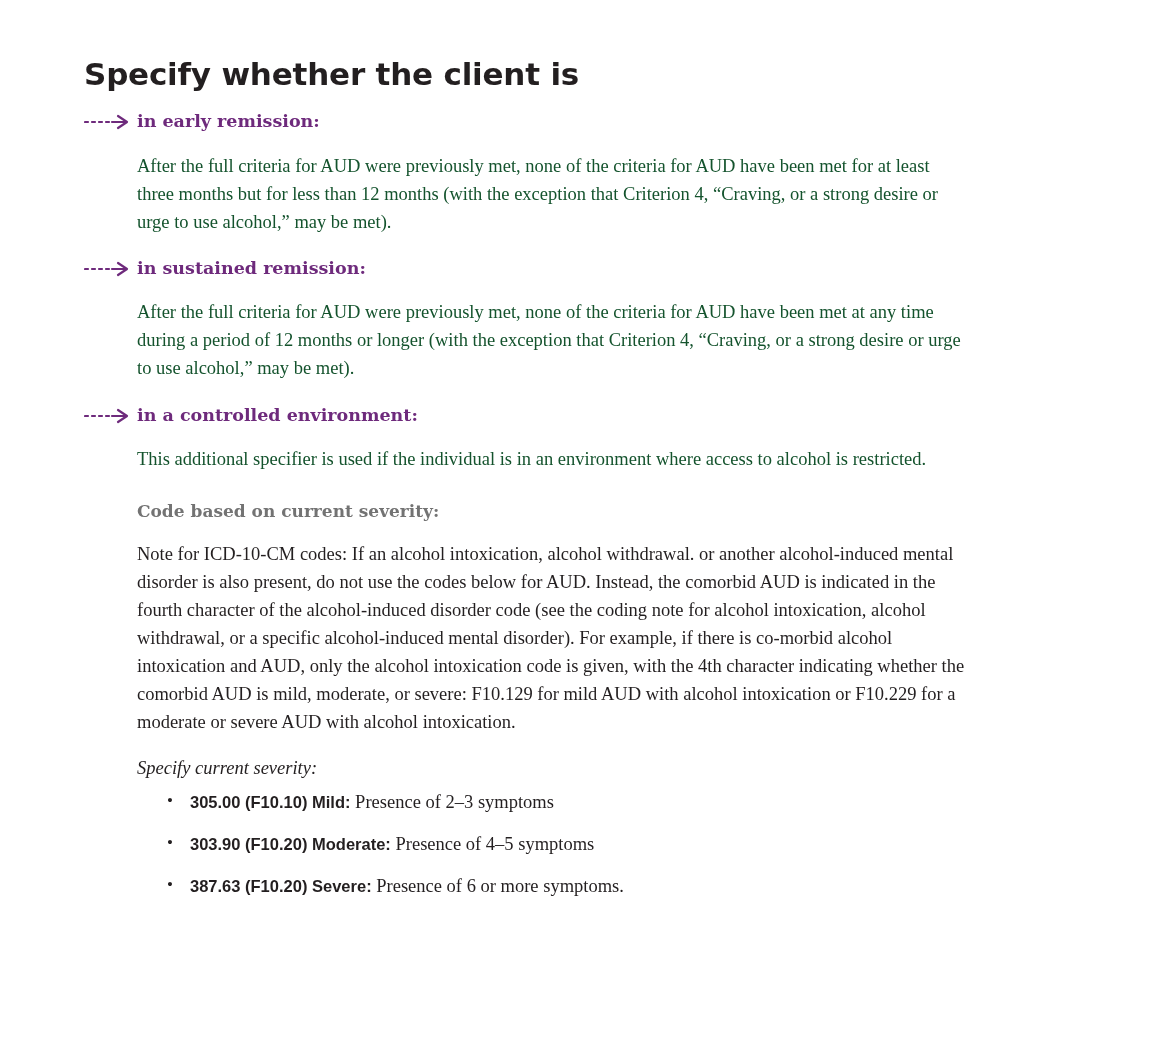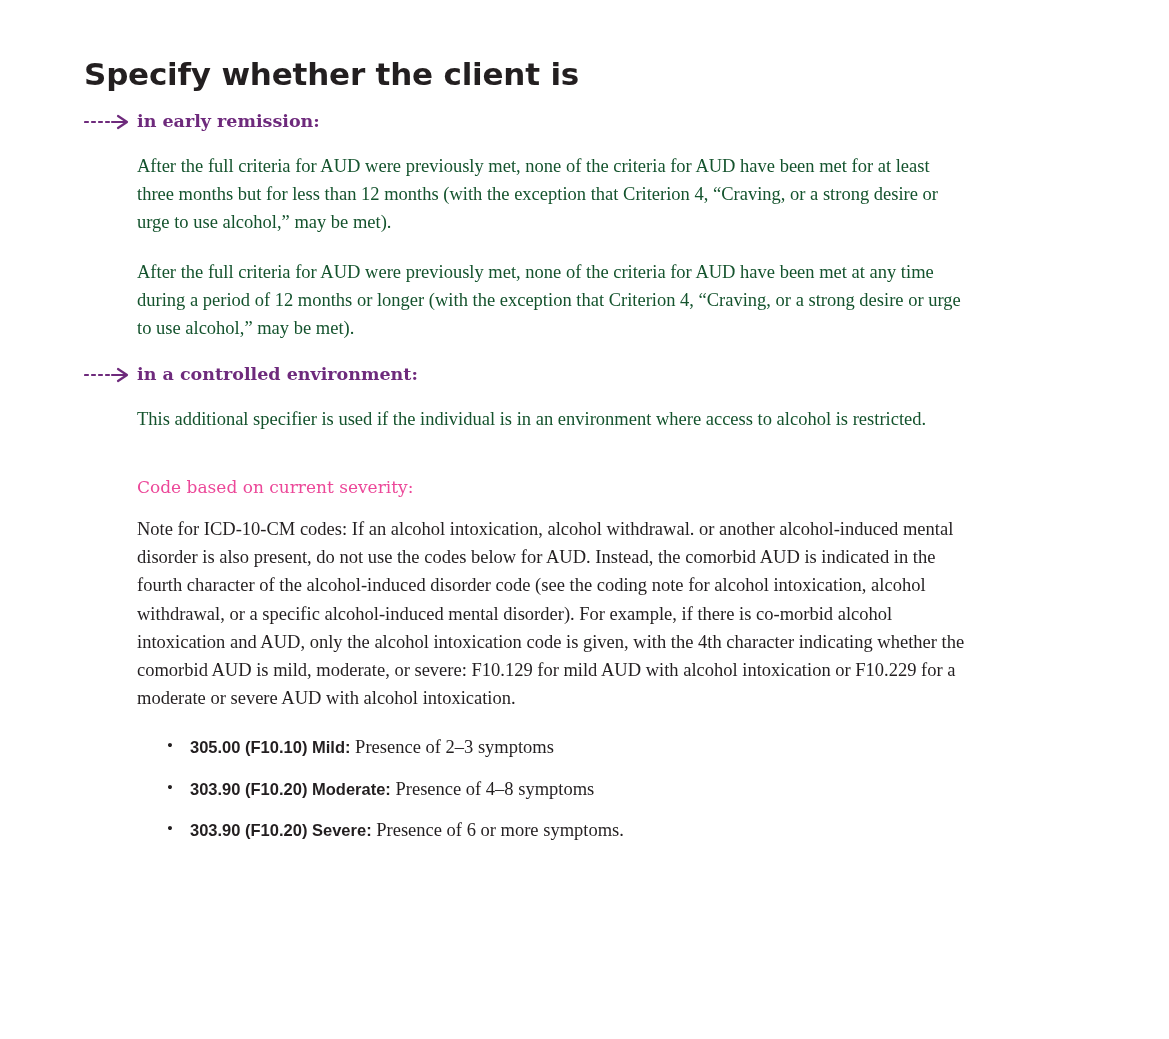--- a/index.html
+++ b/index.html
@@ -54,24 +54,24 @@
   .spec-body {
     padding-left: 53px;
     font-size: 18.5px;
     line-height: 1.52;
     color: #14532d;
     max-width: 965px;
   }
   .severity-title {
     padding-left: 53px;
     font-family: "DejaVu Serif", serif;
-    font-weight: normal;
+    font-weight: bold;
     font-size: 17px;
-    color: #ec4899;
-    margin-top: 44px;
+    color: #737373;
+    margin-top: 28px;
     margin-bottom: 12px;
   }
   .severity-note {
     padding-left: 53px;
     font-size: 18.5px;
     line-height: 1.52;
     color: #231f20;
     max-width: 965px;
     margin-bottom: 22px;
   }
@@ -127,20 +127,30 @@
           <line x1="28" y1="9" x2="42" y2="9" stroke="#6e2a7c" stroke-width="2.2" stroke-linecap="round"></line>
           <polyline points="34,3 43,9 34,15" fill="none" stroke="#6e2a7c" stroke-width="2.2" stroke-linecap="round" stroke-linejoin="round"></polyline>
         </svg>
       </span>
       <span>in early remission:</span>
     </div>
     <p class="spec-body">After the full criteria for AUD were previously met, none of the criteria for AUD have been met for at least three months but for less than 12 months (with the exception that Criterion 4, “Craving, or a strong desire or urge to use alcohol,” may be met).</p>
   </div>
 
   <div class="spec-block">
+    <div class="spec-head">
+      <span class="arrow">
+        <svg width="46" height="18" viewBox="0 0 46 18" xmlns="http://www.w3.org/2000/svg">
+          <line x1="1" y1="9" x2="30" y2="9" stroke="#6e2a7c" stroke-width="2.2" stroke-dasharray="3 4" stroke-linecap="round"></line>
+          <line x1="28" y1="9" x2="42" y2="9" stroke="#6e2a7c" stroke-width="2.2" stroke-linecap="round"></line>
+          <polyline points="34,3 43,9 34,15" fill="none" stroke="#6e2a7c" stroke-width="2.2" stroke-linecap="round" stroke-linejoin="round"></polyline>
+        </svg>
+      </span>
+      <span>in sustained remission:</span>
+    </div>
     <p class="spec-body">After the full criteria for AUD were previously met, none of the criteria for AUD have been met at any time during a period of 12 months or longer (with the exception that Criterion 4, “Craving, or a strong desire or urge to use alcohol,” may be met).</p>
   </div>
 
   <div class="spec-block">
     <div class="spec-head">
       <span class="arrow">
         <svg width="46" height="18" viewBox="0 0 46 18" xmlns="http://www.w3.org/2000/svg">
           <line x1="1" y1="9" x2="30" y2="9" stroke="#6e2a7c" stroke-width="2.2" stroke-dasharray="3 4" stroke-linecap="round"></line>
           <line x1="28" y1="9" x2="42" y2="9" stroke="#6e2a7c" stroke-width="2.2" stroke-linecap="round"></line>
           <polyline points="34,3 43,9 34,15" fill="none" stroke="#6e2a7c" stroke-width="2.2" stroke-linecap="round" stroke-linejoin="round"></polyline>
@@ -148,29 +158,30 @@
       </span>
       <span>in a controlled environment:</span>
     </div>
     <p class="spec-body">This additional specifier is used if the individual is in an environment where access to alcohol is restricted.</p>
   </div>
 
   <div class="severity-title">Code based on current severity:</div>
 
   <p class="severity-note">Note for ICD-10-CM codes: If an alcohol intoxication, alcohol withdrawal. or another alcohol-induced mental disorder is also present, do not use the codes below for AUD. Instead, the comorbid AUD is indicated in the fourth character of the alcohol-induced disorder code (see the coding note for alcohol intoxication, alcohol withdrawal, or a specific alcohol-induced mental disorder). For example, if there is co-morbid alcohol intoxication and AUD, only the alcohol intoxication code is given, with the 4th character indicating whether the comorbid AUD is mild, moderate, or severe: F10.129 for mild AUD with alcohol intoxication or F10.229 for a moderate or severe AUD with alcohol intoxication.</p>
 
+  <div class="specify-current">Specify current severity:</div>
 
   <ul class="severity-list">
     <li>
       <span class="code-label">305.00 (F10.10) Mild:</span>
       <span class="code-rest"> Presence of 2–3 symptoms</span>
     </li>
     <li>
       <span class="code-label">303.90 (F10.20) Moderate:</span>
-      <span class="code-rest"> Presence of 4–8 symptoms</span>
+      <span class="code-rest"> Presence of 4–5 symptoms</span>
     </li>
     <li>
-      <span class="code-label">303.90 (F10.20) Severe:</span>
+      <span class="code-label">387.63 (F10.20) Severe:</span>
       <span class="code-rest"> Presence of 6 or more symptoms.</span>
     </li>
   </ul>
 
 </div>
 
 </body></html>

